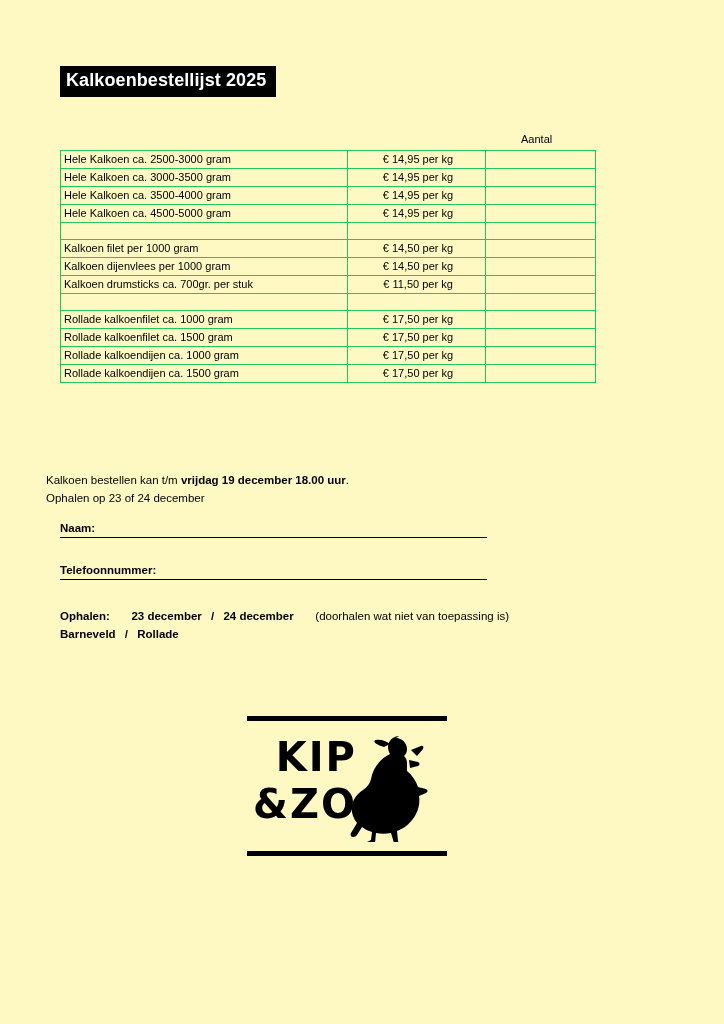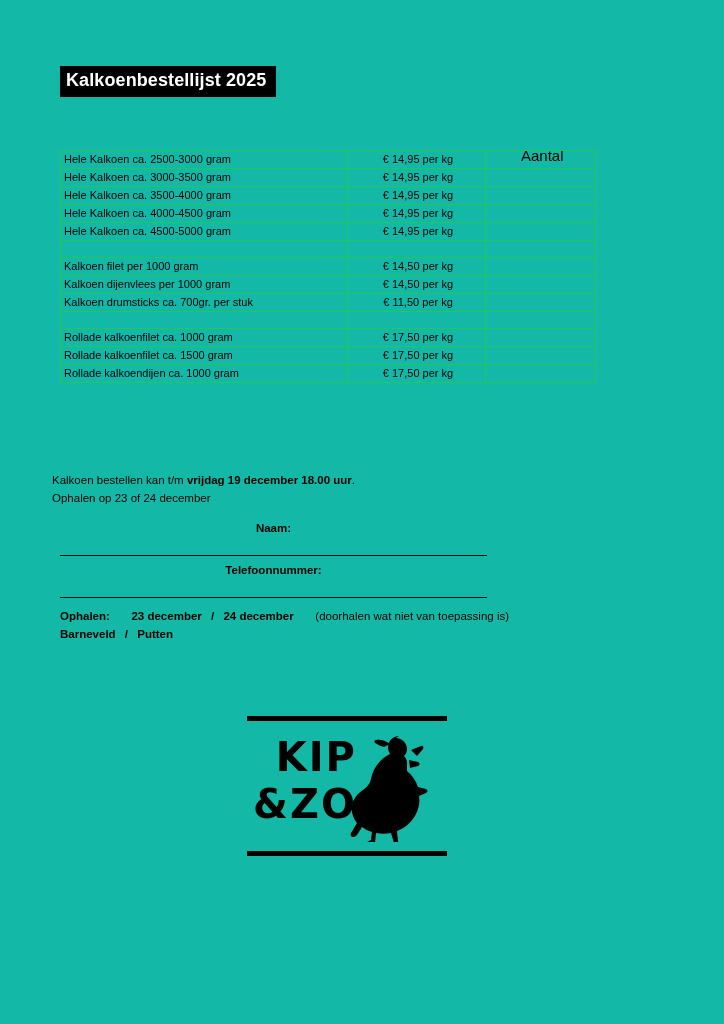--- a/index.html
+++ b/index.html
@@ -11,21 +11,21 @@
     width: 724px;
     height: 1024px;
     position: relative;
     font-family: "Liberation Sans", sans-serif;
     color: #000000;
     overflow: hidden;
   }
   .page {
     position: absolute;
     inset: 0;
-    background: #14b8a6;
+    background: #fef9c3;
   }
 
   
   .title-bar {
     position: absolute;
     left: 60px;
     top: 66px;
     background: #000000;
     color: #ffffff;
     padding: 4px 10px 6px 6px;
@@ -33,22 +33,22 @@
     font-weight: bold;
     letter-spacing: 0.1px;
     line-height: 1.15;
     white-space: nowrap;
   }
 
   
   .aantal-label {
     position: absolute;
     left: 521px;
-    top: 147px;
-    font-size: 15px;
+    top: 133px;
+    font-size: 11px;
     line-height: 1.2;
   }
 
   
   .order-table {
     position: absolute;
     left: 60px;
     top: 150px;
     width: 535px;
     border-collapse: collapse;
@@ -65,38 +65,37 @@
     overflow: hidden;
   }
   .col-desc { width: 287px; }
   .col-price { width: 138px; text-align: center; padding-left: 0; }
   .col-amount { width: 110px; }
   tr.spacer td { height: 16px; }
 
   
   .note-block {
     position: absolute;
-    left: 52px;
+    left: 46px;
     top: 471px;
     font-size: 11.5px;
     line-height: 18px;
   }
   .note-block .line { white-space: nowrap; }
   b { font-weight: bold; }
 
   
   .field {
     position: absolute;
     left: 60px;
     width: 427px;
     border-bottom: 1.2px solid #000000;
     font-size: 11.5px;
     font-weight: bold;
-    padding-bottom: 21px;
-    text-align: center;
+    padding-bottom: 3px;
   }
   #field-naam { top: 522px; }
   #field-tel { top: 554px; margin-top: 10px; }
 
   
   .pickup-block {
     position: absolute;
     left: 60px;
     top: 595px;
     font-size: 11.5px;
@@ -171,25 +170,20 @@
         <td>Hele Kalkoen  ca. 3000-3500 gram</td>
         <td class="col-price">€ 14,95 per kg</td>
         <td class="col-amount"></td>
       </tr>
       <tr>
         <td>Hele Kalkoen  ca. 3500-4000 gram</td>
         <td class="col-price">€ 14,95 per kg</td>
         <td class="col-amount"></td>
       </tr>
       <tr>
-        <td>Hele Kalkoen  ca. 4000-4500 gram</td>
-        <td class="col-price">€ 14,95 per kg</td>
-        <td class="col-amount"></td>
-      </tr>
-      <tr>
         <td>Hele Kalkoen  ca. 4500-5000 gram</td>
         <td class="col-price">€ 14,95 per kg</td>
         <td class="col-amount"></td>
       </tr>
       <tr class="spacer">
         <td></td>
         <td class="col-price"></td>
         <td class="col-amount"></td>
       </tr>
       <tr>
@@ -217,20 +211,25 @@
         <td class="col-price">€ 17,50 per kg</td>
         <td class="col-amount"></td>
       </tr>
       <tr>
         <td>Rollade kalkoenfilet  ca. 1500 gram</td>
         <td class="col-price">€ 17,50 per kg</td>
         <td class="col-amount"></td>
       </tr>
       <tr>
         <td>Rollade kalkoendijen ca. 1000 gram</td>
+        <td class="col-price">€ 17,50 per kg</td>
+        <td class="col-amount"></td>
+      </tr>
+      <tr>
+        <td>Rollade kalkoendijen ca. 1500 gram</td>
         <td class="col-price">€ 17,50 per kg</td>
         <td class="col-amount"></td>
       </tr>
     </tbody>
   </table>
 
   <div class="note-block">
     <div class="line"><span>Kalkoen bestellen kan t/m </span><b>vrijdag 19 december 18.00 uur</b><span>.</span></div>
     <div class="line">Ophalen op 23 of 24 december</div>
   </div>
@@ -251,21 +250,21 @@
       <span class="sep">&nbsp;</span>
       <span>23 december</span>
       <span class="sep">/</span>
       <span>24 december</span>
       <span class="sep">&nbsp;</span>
       <span class="thin">(doorhalen wat niet van toepassing is)</span>
     </div>
     <div class="line">
       <span>Barneveld</span>
       <span class="sep">/</span>
-      <span>Putten</span>
+      <span>Rollade</span>
     </div>
   </div>
 
   <div class="logo">
     <div class="rule top"></div>
     <div class="rule bottom"></div>
     <div class="wordmark">
       <div>KIP</div>
       <div>&amp;ZO</div>
     </div>

